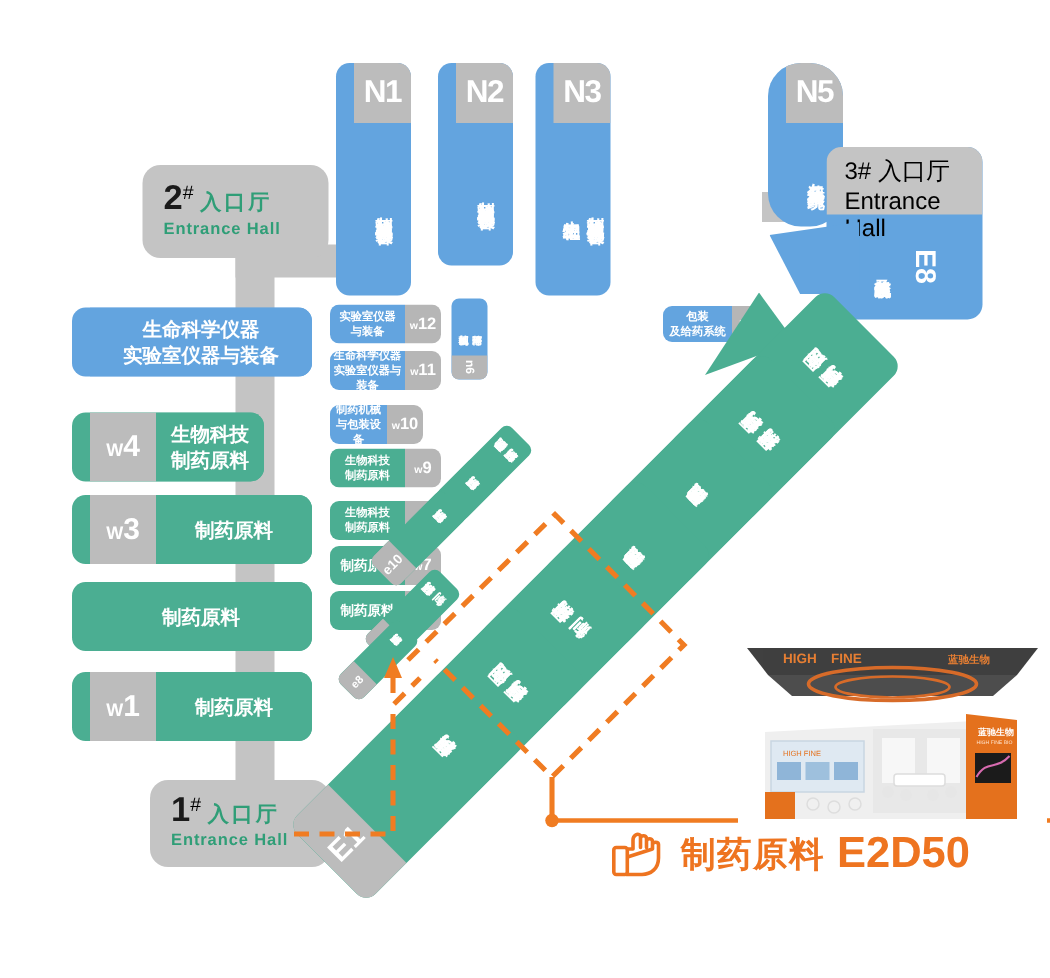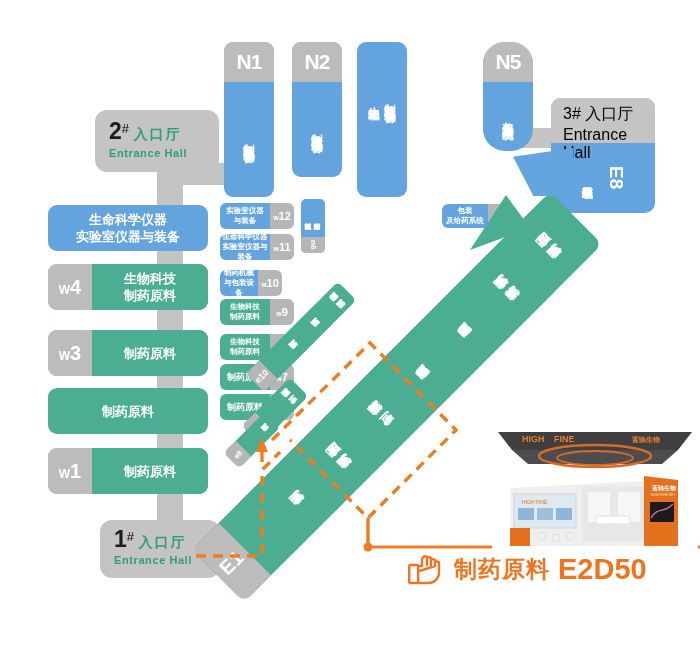--- a/index.html
+++ b/index.html
@@ -6,21 +6,21 @@
   body{
     width:700px;height:652px;
     background:#ffffff;
     font-family:"Liberation Sans","DejaVu Sans",sans-serif;
     overflow:hidden;
     position:relative;
   }
   #map{position:absolute;left:0;top:0;width:700px;height:652px;}
 
   
-  .hall{position:absolute;box-sizing:border-box;}
+  .hall{position:absolute;box-sizing:border-box;padding-left:12px;}
 
   
   .nhall{width:50px;border-radius:9px;background:#63a4df;overflow:hidden;}
   .nhall .cap{height:40px;background:#bcbcbc;display:flex;align-items:center;justify-content:center;}
   .nhall .cap .code{color:#ffffff;font-weight:bold;font-size:21px;letter-spacing:-1px;}
   .nhall .body{position:relative;height:calc(100% - 40px);}
   .nhall .vtxt{
     position:absolute;left:0;top:0;width:100%;height:100%;
     display:flex;align-items:center;justify-content:center;
   }
@@ -121,27 +121,30 @@
     <div class="cap">
         <span class="code">N2</span>
       </div>
     <div class="body">
         <div class="vtxt">
           <span>制药机械与包装设备</span>
         </div>
       </div>
   </div>
   <div class="hall nhall" style="left:357px;top:42px;height:155px;">
+    <div class="cap">
+        <span class="code">N3</span>
+      </div>
     <div class="body">
         <div class="vtxt">
           <span class="ml">制药机械与包装设备<br>生物工程</span>
         </div>
       </div>
   </div>
-  <div class="hall nhall" style="left:483px;top:42px;height:109px;border-radius:22px;">
+  <div class="hall nhall" style="left:512px;top:42px;height:109px;border-radius:22px;">
     <div class="cap">
         <span class="code">N5</span>
       </div>
     <div class="body">
         <div class="vtxt">
           <span>包装及给药系统</span>
         </div>
       </div>
   </div>
 
@@ -158,21 +161,21 @@
       <span style="writing-mode:vertical-rl;color:#fff;font-size:19px;font-weight:bold;">E8</span>
     </div>
   </div>
 
   <div style="position:absolute;left:513px;top:148px;width:60px;height:48px;background:#63a4df;
               clip-path:polygon(0 18%,100% 0,100% 100%,34% 100%);"></div>
 
   <div class="hall whall b" style="left:48px;top:205px;width:160px;">
     <div class="body">生命科学仪器<br>实验室仪器与装备</div>
   </div>
-  <div class="hall whall g" style="left:48px;top:264px;width:160px;">
+  <div class="hall whall g" style="left:48px;top:275px;width:128px;">
     <div class="cap">
         <span class="code"><span class="sm">W</span>4</span>
       </div>
     <div class="body">生物科技<br>制药原料</div>
   </div>
   <div class="hall whall g" style="left:48px;top:330px;width:160px;">
     <div class="cap">
         <span class="code"><span class="sm">W</span>3</span>
       </div>
     <div class="body">制药原料</div>

